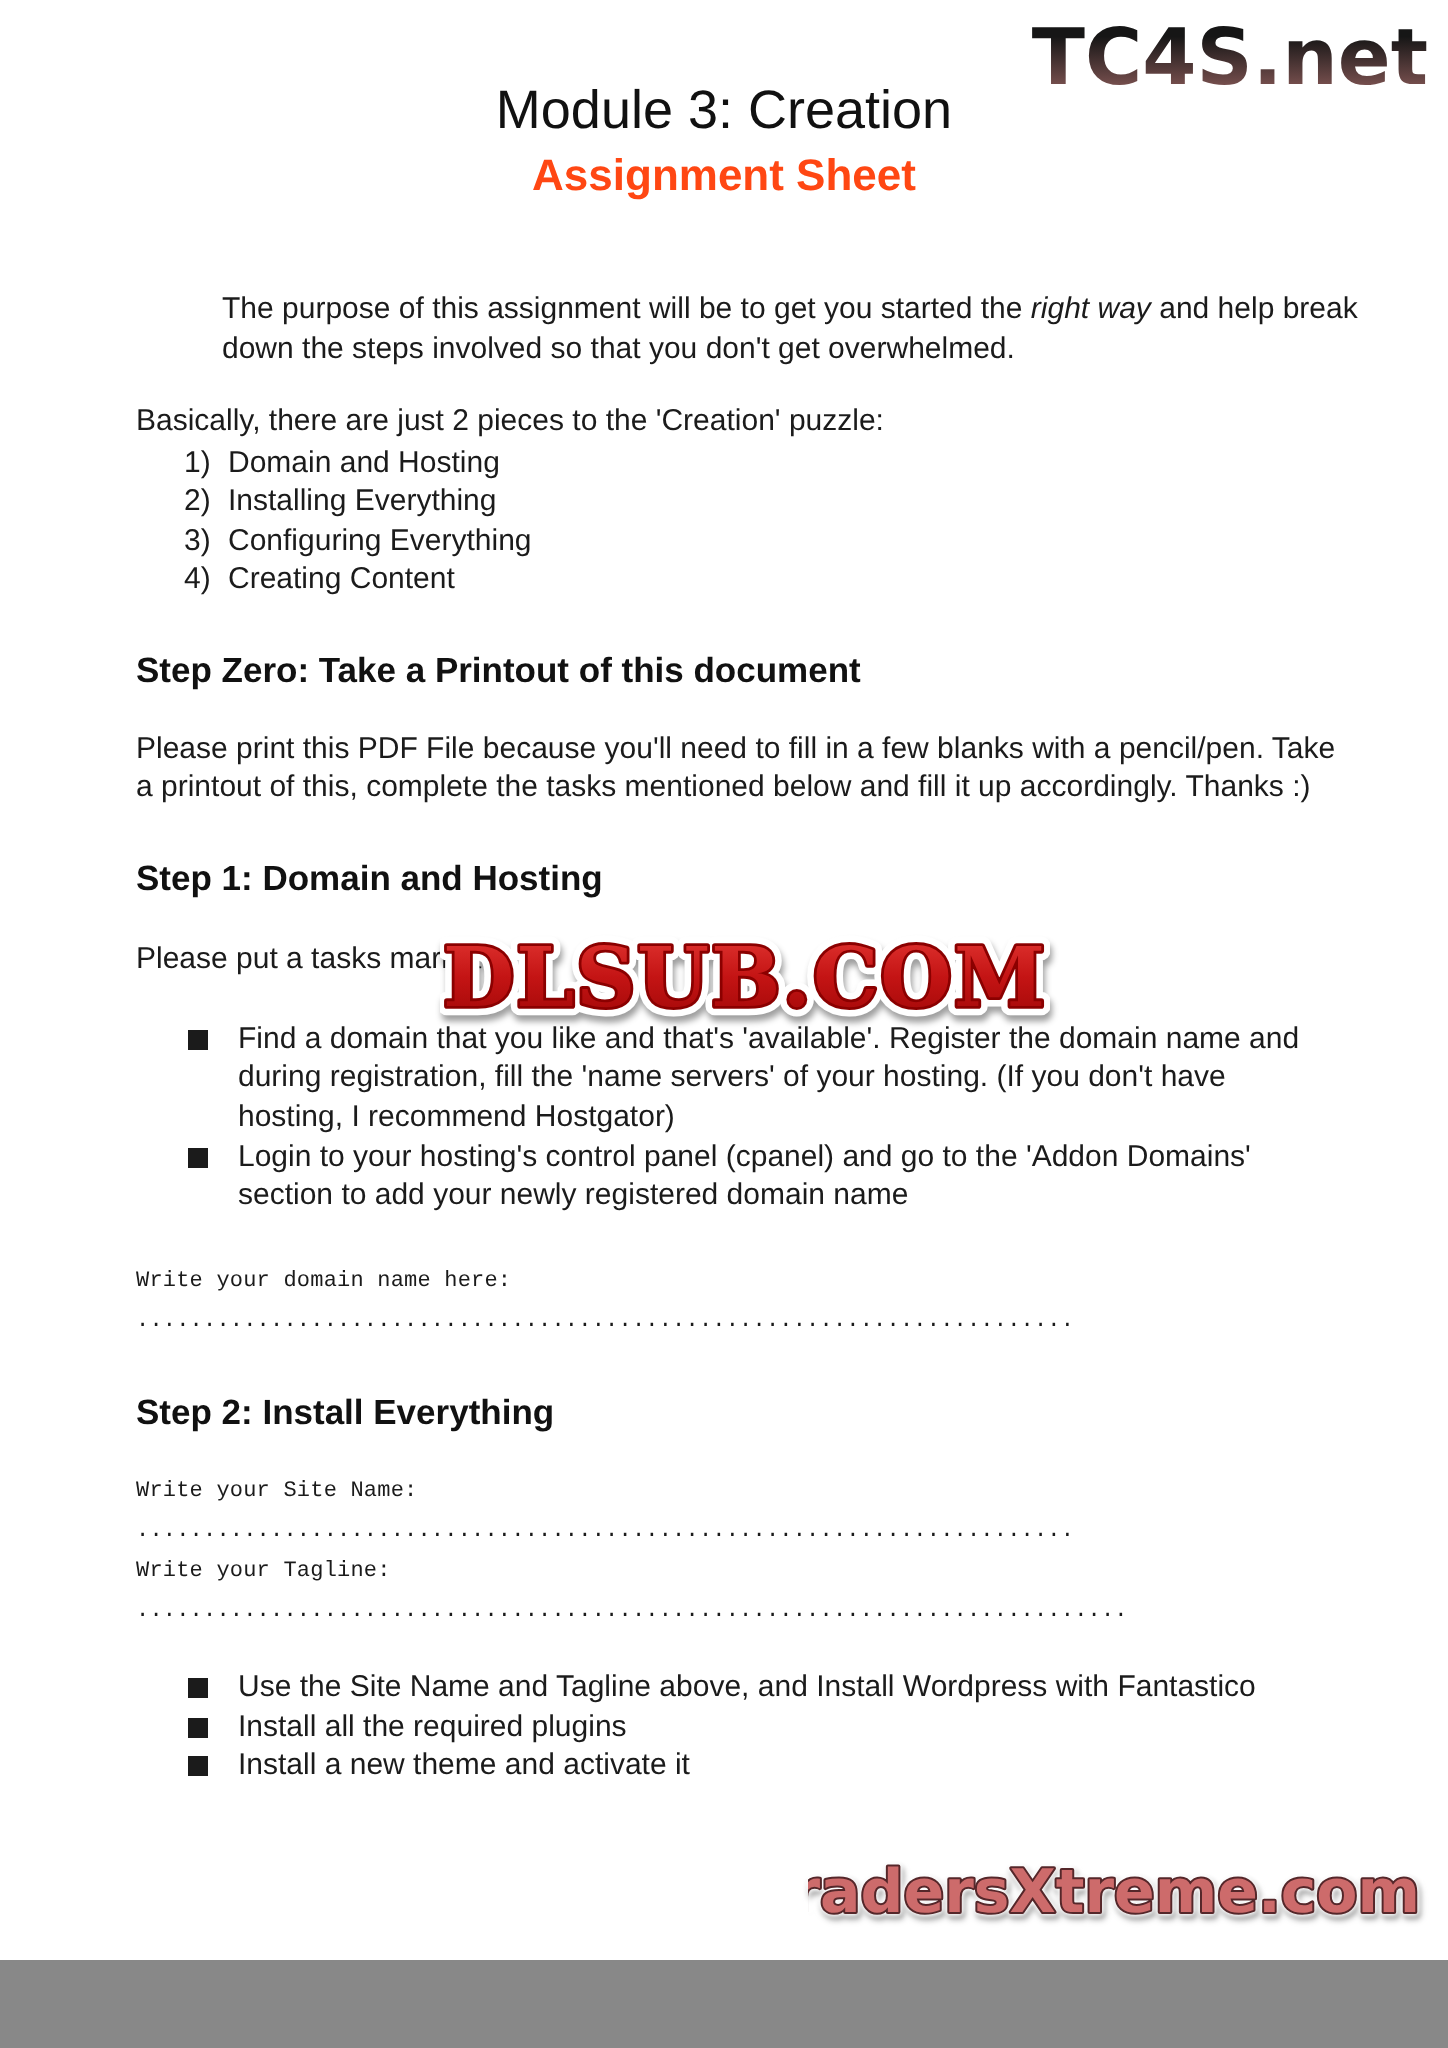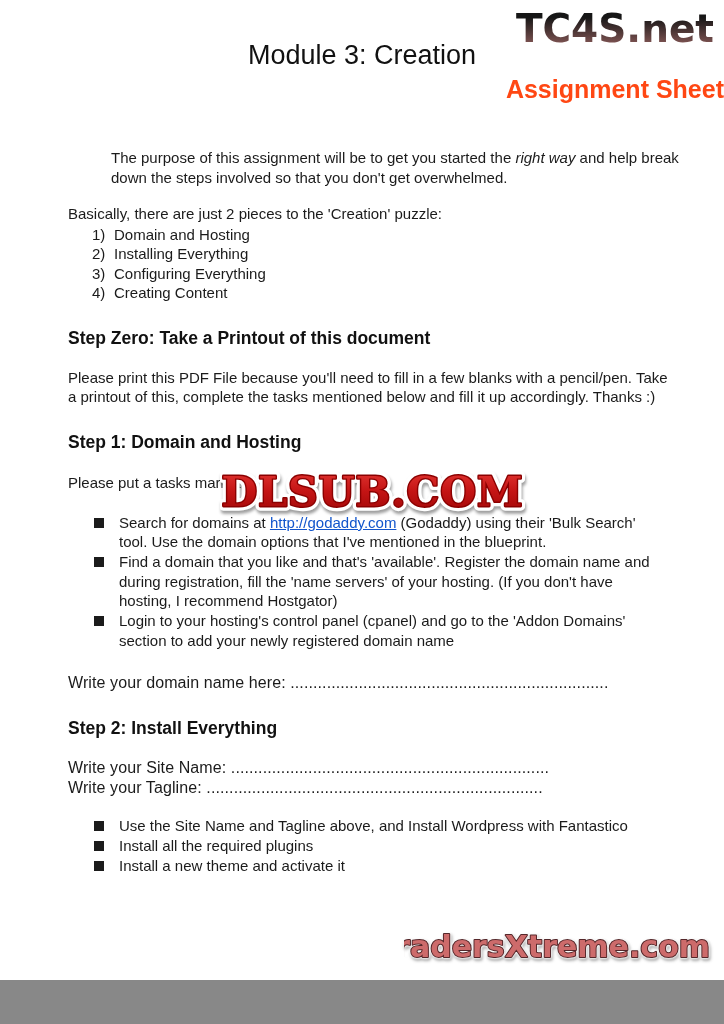--- a/index.html
+++ b/index.html
@@ -19,22 +19,22 @@
 
   
   .title{
     padding-top:40px;
     text-align:center;
     font-size:27px;
     color:#111;
   }
   .subtitle{
     margin-top:4px;
-    text-align:right;
-    font-size:25px;
+    text-align:center;
+    font-size:22px;
     font-weight:bold;
     color:#FF4713;
   }
 
   
   .para{font-size:15px;line-height:19.5px;margin:0;}
   .intro-p1{margin-top:44px;width:600px;margin-left:43px;}
   .intro-p2{margin-top:17px;}
   .num-list{margin-top:1px;}
   .num-item{display:flex;font-size:15px;line-height:19.5px;}
@@ -58,21 +58,21 @@
   
   .bullets{margin-top:18px;}
   .bullet-row{display:flex;font-size:15px;line-height:19.7px;}
   .bullet-glyph{
     flex:none;width:10px;height:10px;background:#1b1b1b;
     margin:5px 15px 0 26px;
   }
   .bullet-text{width:548px;}
   a.doc-link{color:#1155CC;text-decoration:underline;}
 
-  .write-line{font-size:16px;line-height:20px;letter-spacing:0.1px;}
+  .write-line{font-size:11px;line-height:20px;letter-spacing:0.1px;font-family:Liberation Mono, monospace;}
   .mt-domain{margin-top:23px;}
   .mt-writes{margin-top:19px;}
 
   
   .footer-wrap{
     position:absolute;right:10px;bottom:8px;
     filter:drop-shadow(0 0 1px #ffffff) drop-shadow(0 0 1px #ffffff) drop-shadow(1px 2px 1px rgba(0,0,0,0.35));
   }
 </style>
 </head>
@@ -140,24 +140,20 @@
           </defs>
           <text x="160" y="47" text-anchor="middle" font-family="DejaVu Serif, serif" font-weight="bold" font-size="44" letter-spacing="1" stroke="#ffffff" stroke-width="10" stroke-linejoin="round" paint-order="stroke" fill="none">DLSUB.COM</text>
           <text x="160" y="47" text-anchor="middle" font-family="DejaVu Serif, serif" font-weight="bold" font-size="44" letter-spacing="1" stroke="#8B0000" stroke-width="3" stroke-linejoin="round" paint-order="stroke" fill="url(#wmgrad)">DLSUB.COM</text>
         </svg>
       </div>
     </div>
 
     <div class="bullets">
       <div class="bullet-row">
         <span class="bullet-glyph"></span>
-        <span class="bullet-text"><span>Search for domains at </span><a class="doc-link" href="#">http://godaddy.com</a><span> (Godaddy) using their 'Bulk Search' tool. Use the domain options that I've mentioned in the blueprint.</span></span>
-      </div>
-      <div class="bullet-row">
-        <span class="bullet-glyph"></span>
         <span class="bullet-text">Find a domain that you like and that's 'available'. Register the domain name and during registration, fill the 'name servers' of your hosting. (If you don't have hosting, I recommend Hostgator)</span>
       </div>
       <div class="bullet-row">
         <span class="bullet-glyph"></span>
         <span class="bullet-text">Login to your hosting's control panel (cpanel) and go to the 'Addon Domains' section to add your newly registered domain name</span>
       </div>
     </div>
 
     <div class="write-line mt-domain"><span>Write your domain name here: </span><span>......................................................................</span></div>
 

